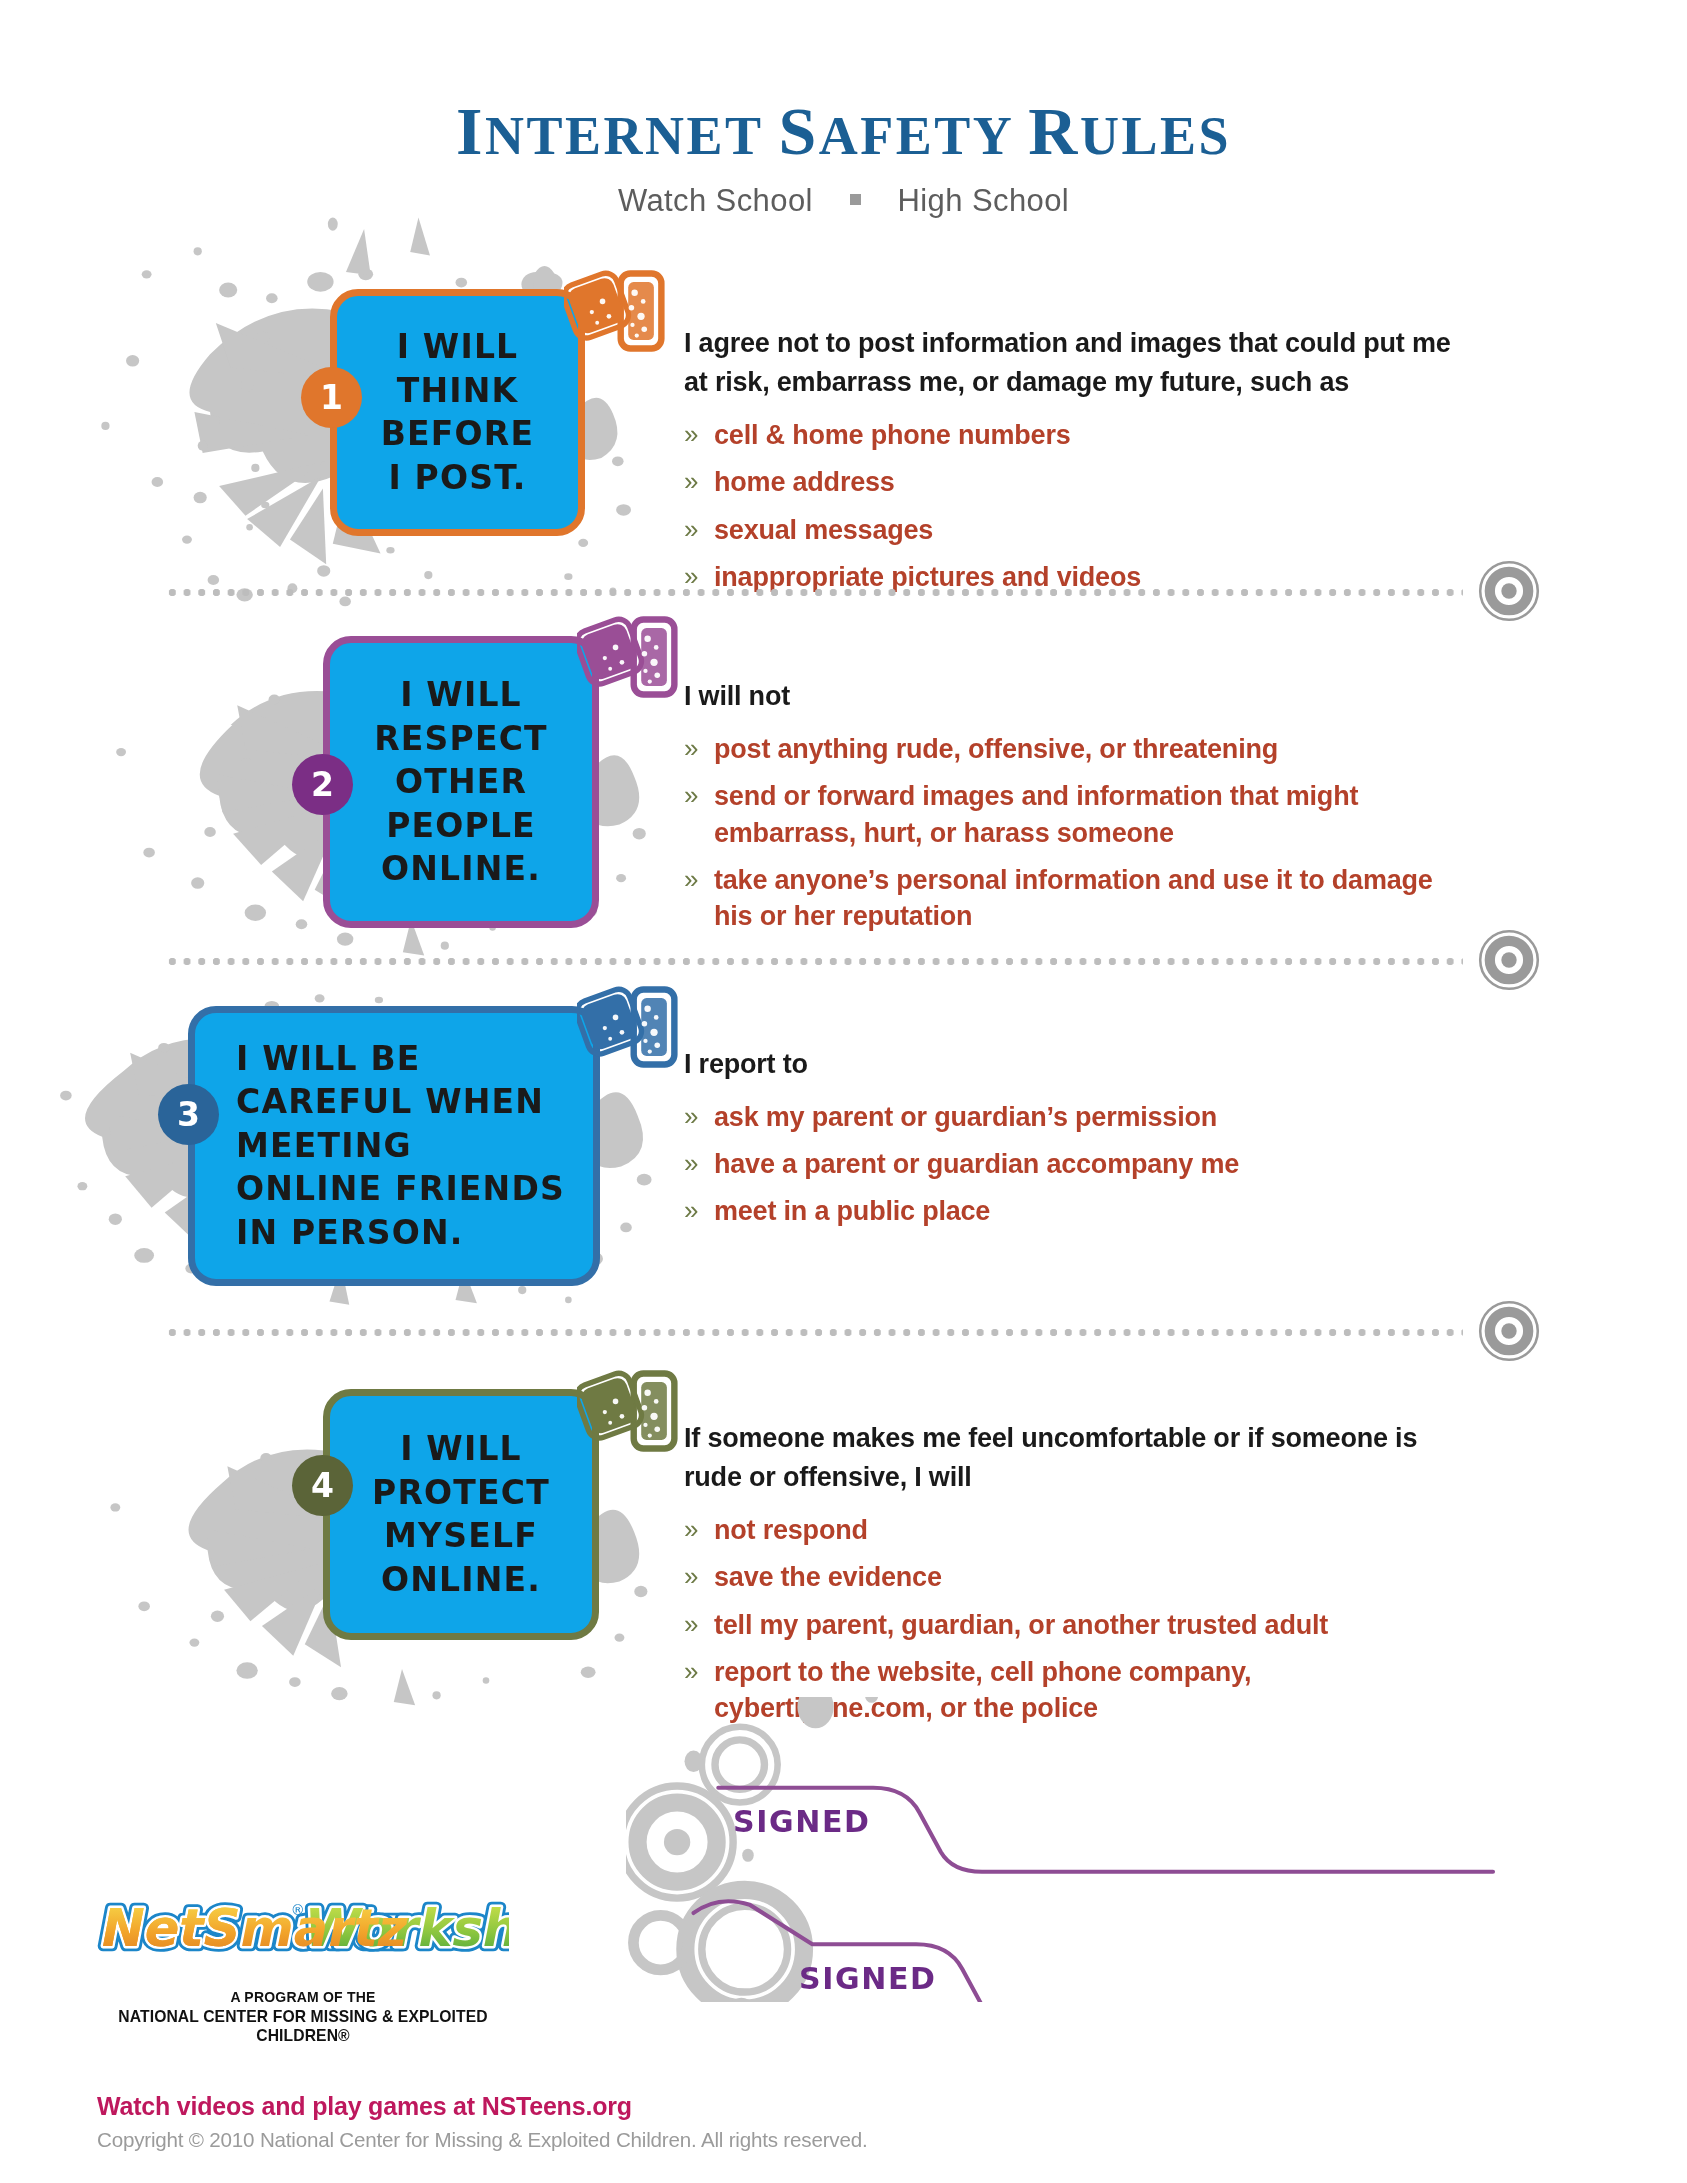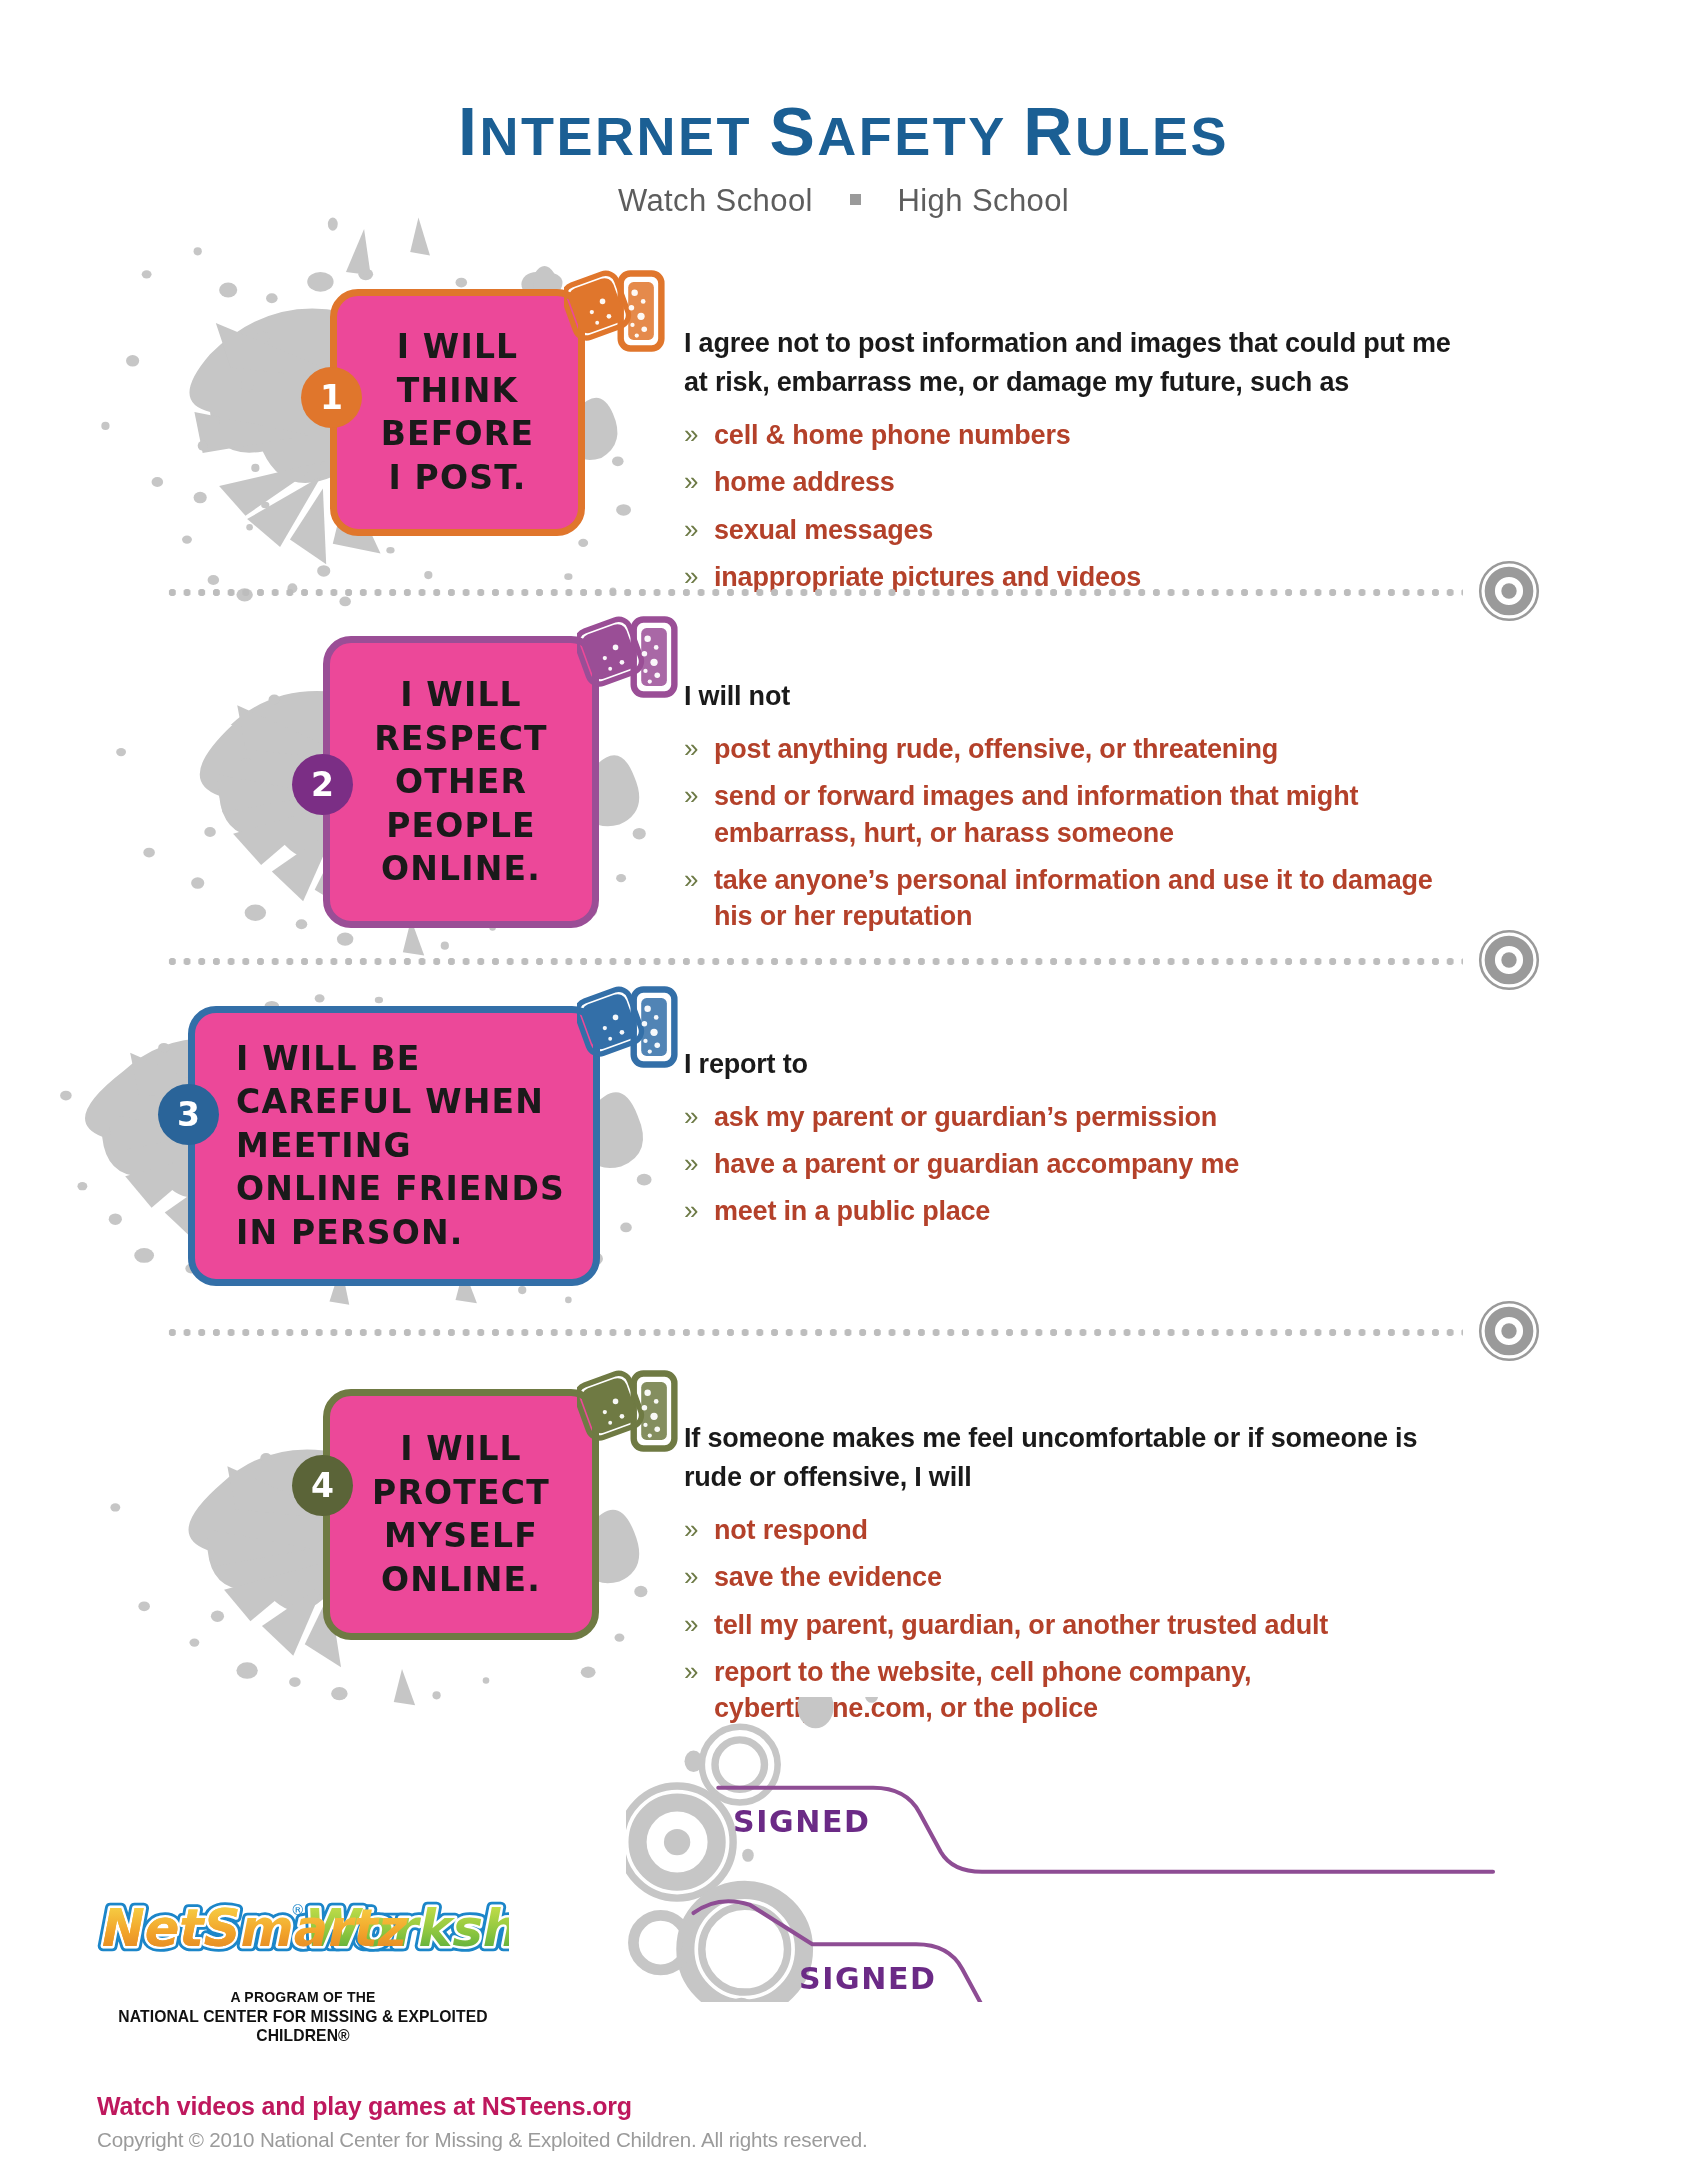--- a/index.html
+++ b/index.html
@@ -9,39 +9,39 @@
     -webkit-font-smoothing:antialiased;
   }
   .page{position:absolute;inset:0;background:#fff;}
 
   
   .splat-layer{position:absolute;left:0;top:0;width:1687px;height:2183px;pointer-events:none;}
 
   
   .header{position:absolute;left:0;top:97px;width:1687px;text-align:center;}
   .title{
-    font-family:Liberation Sans, sans-serif;
+    font-family:Liberation Serif, serif;
     font-size:54px;letter-spacing:2.5px;color:#1b5f94;font-weight:700;
     line-height:1;margin:0;text-transform:uppercase;
   }
   .title .cap{font-size:68px;}
   .subtitle{
     margin-top:18px;font-size:31px;color:#5d5d5d;font-weight:400;
     font-family:"Liberation Sans", sans-serif;letter-spacing:0.4px;
   }
   .subtitle .sqdot{
     display:inline-block;width:10.7px;height:10.7px;background:#9a9a9a;
     vertical-align:middle;margin:0 28px 6.6px 28px;
   }
 
   
   .rule{position:absolute;}
 
   .card{
-    position:absolute;background:#ec4899;border-style:solid;border-radius:28px;
+    position:absolute;background:#0ea5e9;border-style:solid;border-radius:28px;
     box-sizing:border-box;
     text-decoration:underline;
   }
   .card-text{
     position:absolute;left:0;right:0;top:50%;transform:translateY(-50%);
     font-family:"DejaVu Sans", sans-serif;
     font-weight:700;color:#1a1a1a;letter-spacing:1.2px;
     text-align:center;line-height:1.32;font-size:33px;padding:0 15px;
     box-sizing:border-box;
   }

